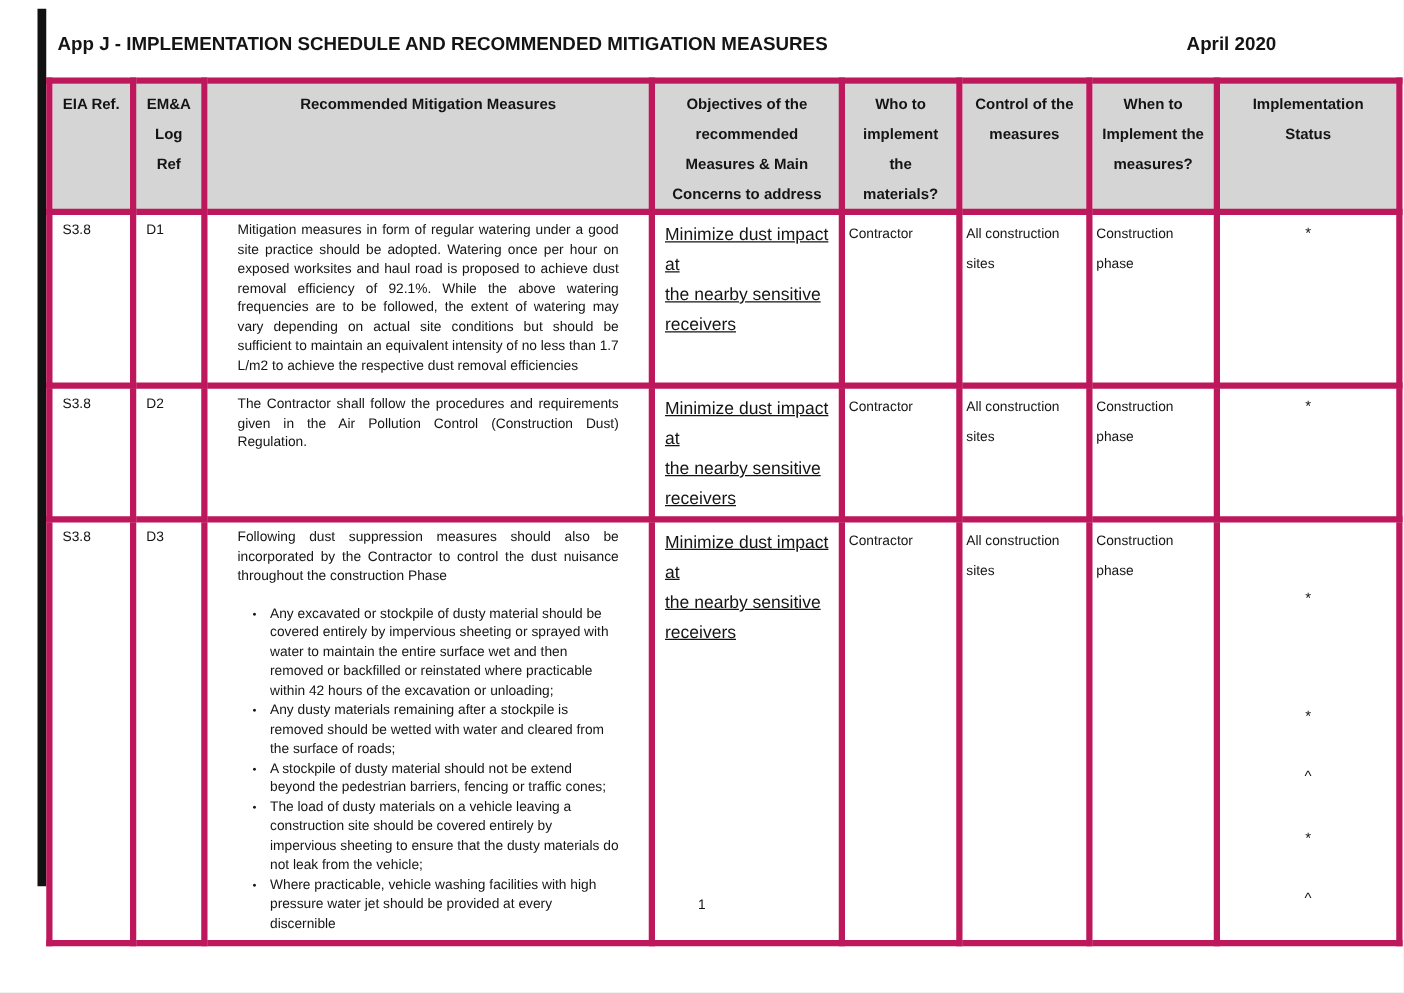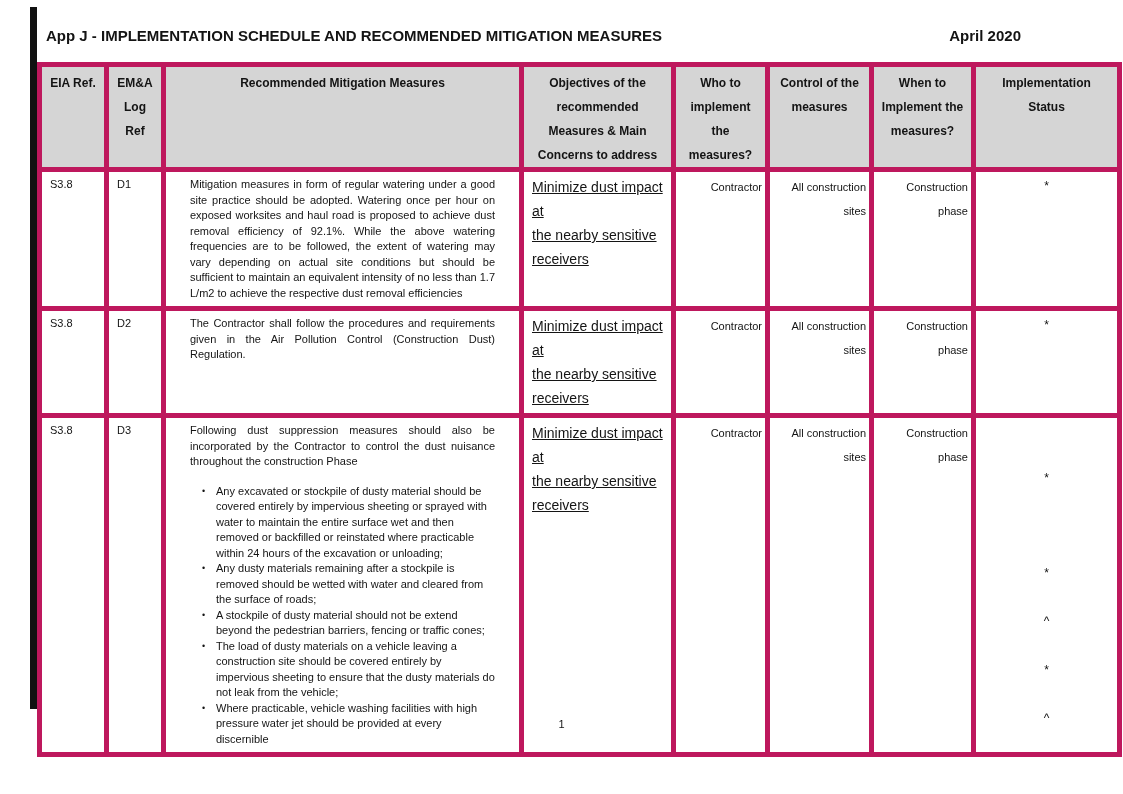--- a/index.html
+++ b/index.html
@@ -80,21 +80,21 @@
     line-height: 24px;
     padding: 3px 8px;
     white-space: pre-line;
     text-decoration: underline;
   }
   .center-cell {
     font-size: 11px;
     line-height: 24px;
     padding: 3px 3px;
     white-space: pre-line;
-    text-align: right;
+    text-align: left;
   }
   .status-cell {
     font-size: 12px;
     text-align: center;
     padding-top: 7px;
   }
   .status-cell-rel {
     position: relative;
     font-size: 12px;
   }
@@ -160,21 +160,21 @@
 Log
 Ref</th>
         <th>Recommended Mitigation Measures</th>
         <th>Objectives of the
 recommended
 Measures &amp; Main
 Concerns to address</th>
         <th>Who to
 implement
 the
-measures?</th>
+materials?</th>
         <th>Control of the
 measures</th>
         <th>When to
 Implement the
 measures?</th>
         <th>Implementation
 Status</th>
       </tr>
     </thead>
     <tbody>
@@ -210,21 +210,21 @@
       </tr>
 
       <tr style="height:320px">
         <td class="ref-cell">S3.8</td>
         <td class="ref-cell">D3</td>
         <td class="measures-cell">
           <div class="justify">Following dust suppression measures should also be incorporated by the Contractor to control the dust nuisance throughout the construction Phase</div>
           <div class="bullet-list">
             <div class="bullet-row">
               <span class="bullet-dot">•</span>
-              <span class="bullet-text">Any excavated or stockpile of dusty material should be covered entirely by impervious sheeting or sprayed with water to maintain the entire surface wet and then removed or backfilled or reinstated where practicable within 24 hours of the excavation or unloading;</span>
+              <span class="bullet-text">Any excavated or stockpile of dusty material should be covered entirely by impervious sheeting or sprayed with water to maintain the entire surface wet and then removed or backfilled or reinstated where practicable within 42 hours of the excavation or unloading;</span>
             </div>
             <div class="bullet-row">
               <span class="bullet-dot">•</span>
               <span class="bullet-text">Any dusty materials remaining after a stockpile is removed should be wetted with water and cleared from the surface of roads;</span>
             </div>
             <div class="bullet-row">
               <span class="bullet-dot">•</span>
               <span class="bullet-text">A stockpile of dusty material should not be extend beyond the pedestrian barriers, fencing or traffic cones;</span>
             </div>
             <div class="bullet-row">

